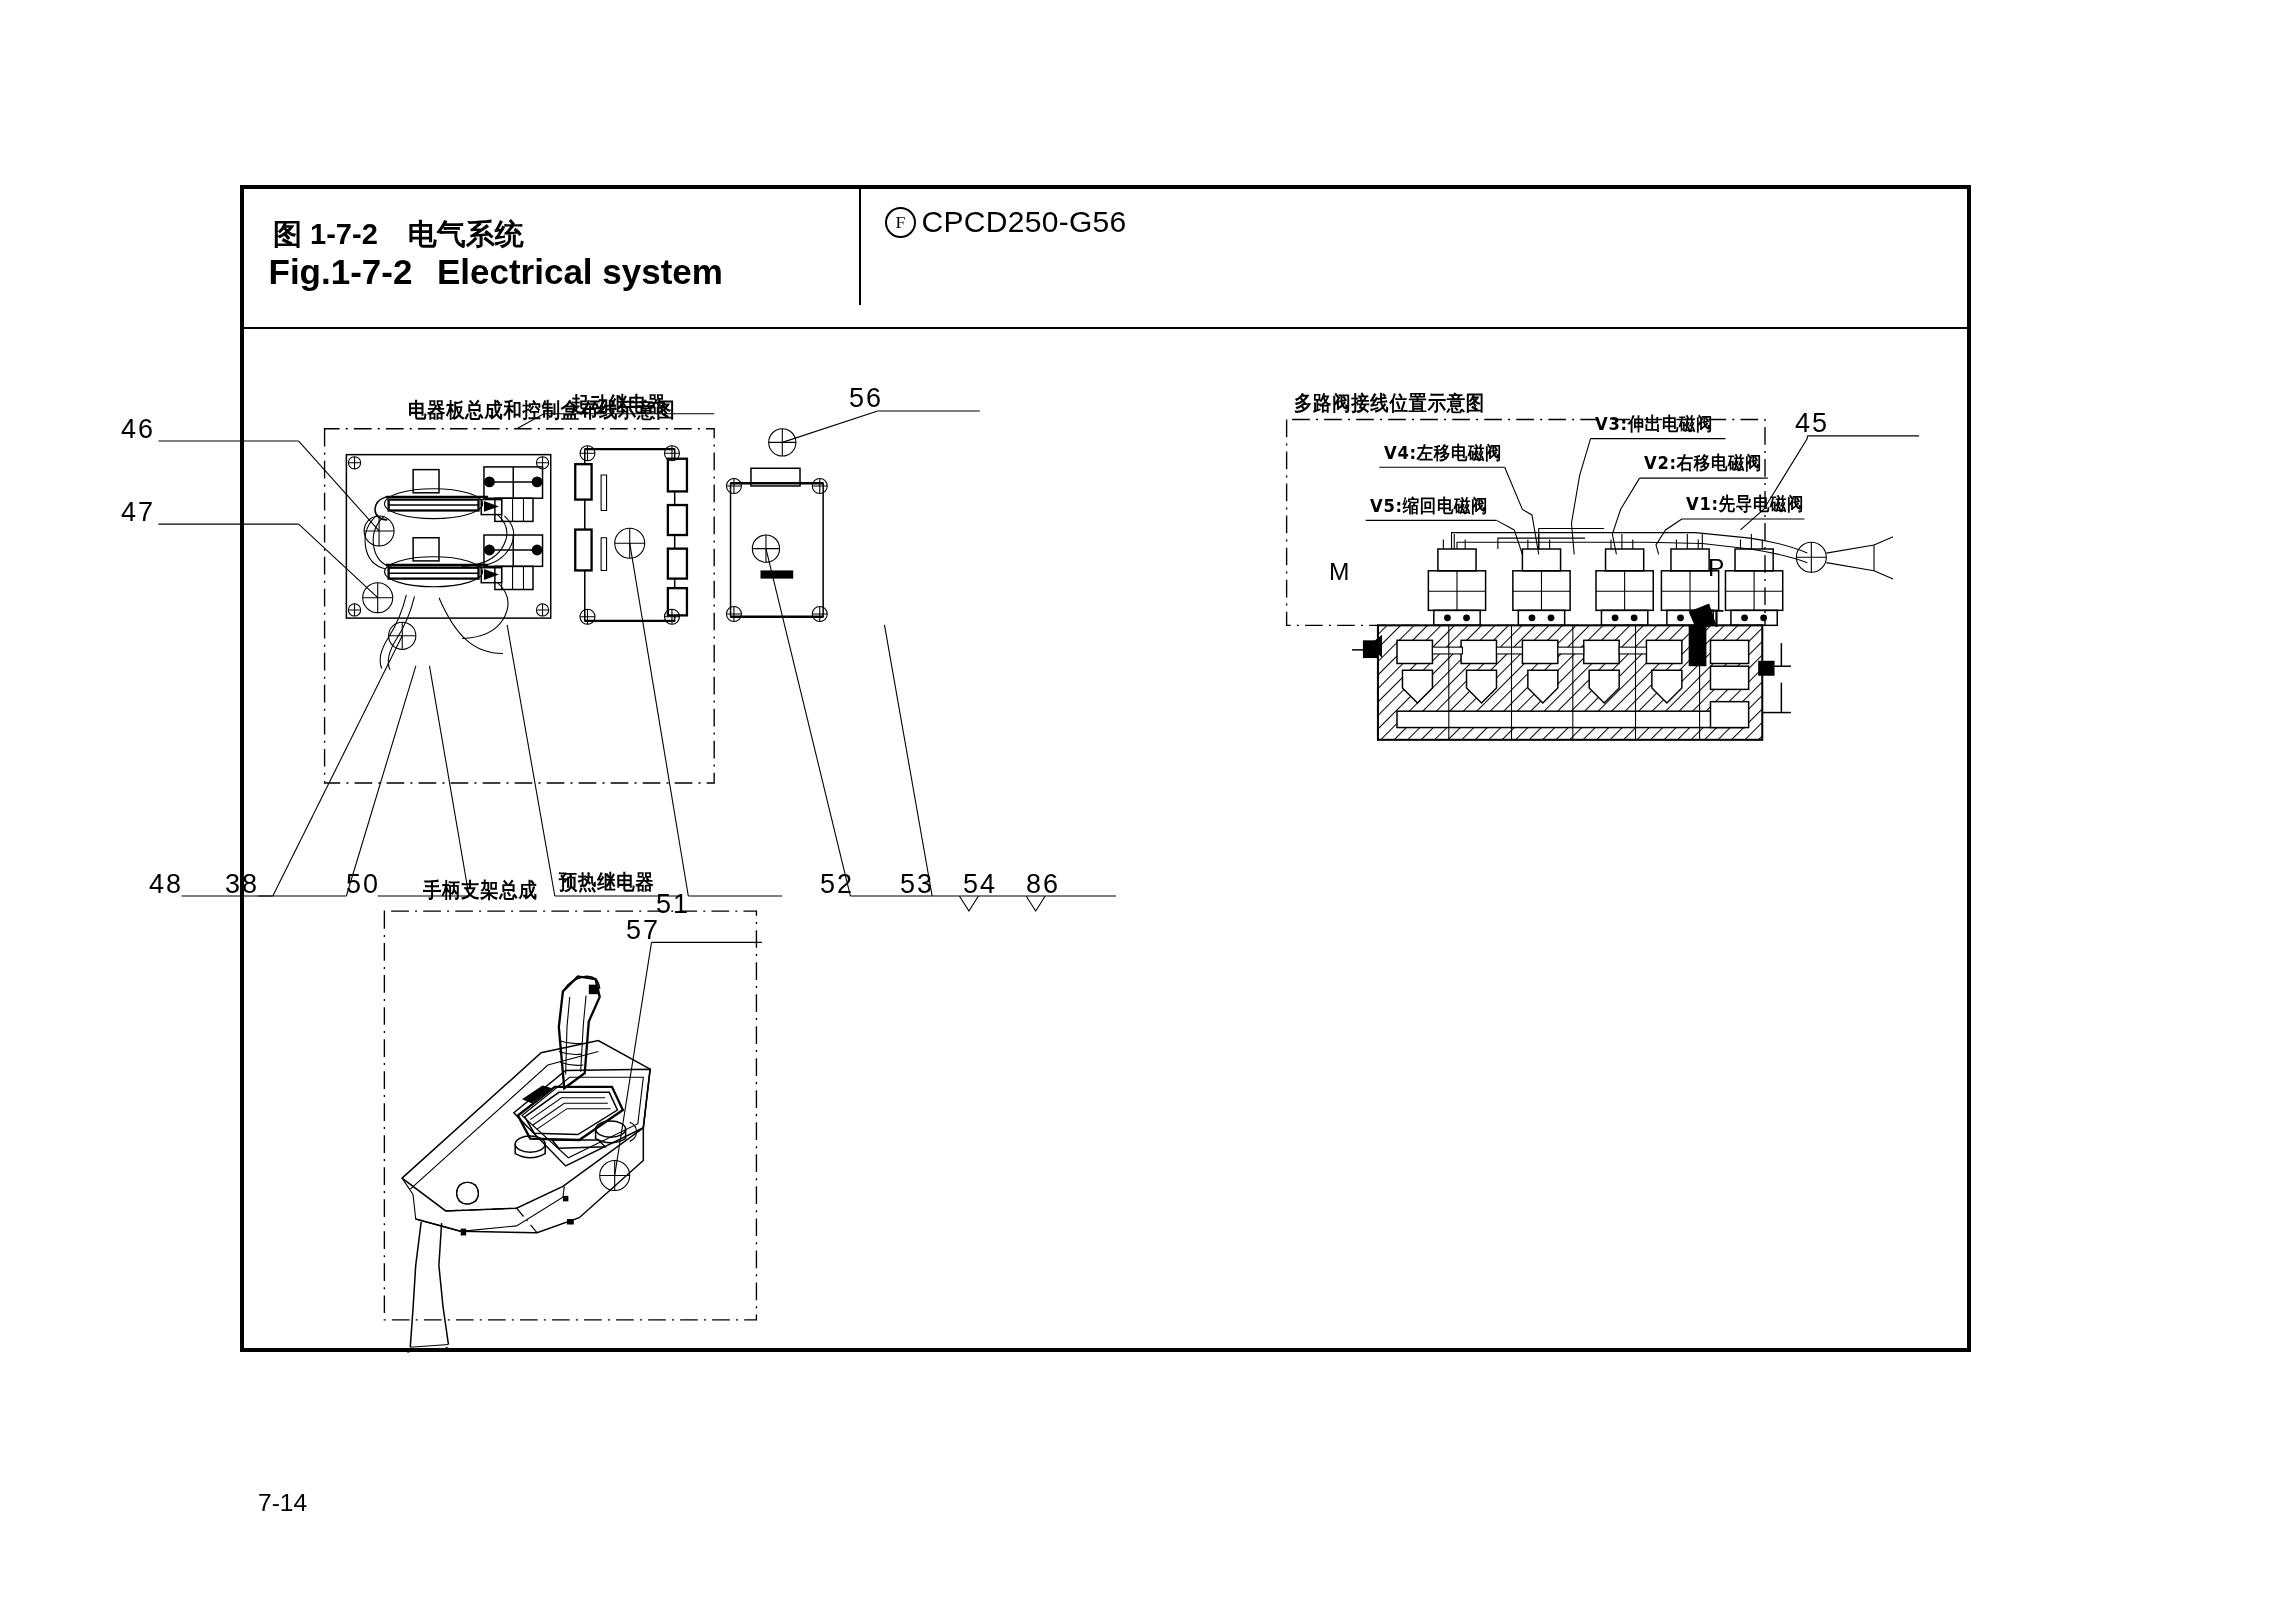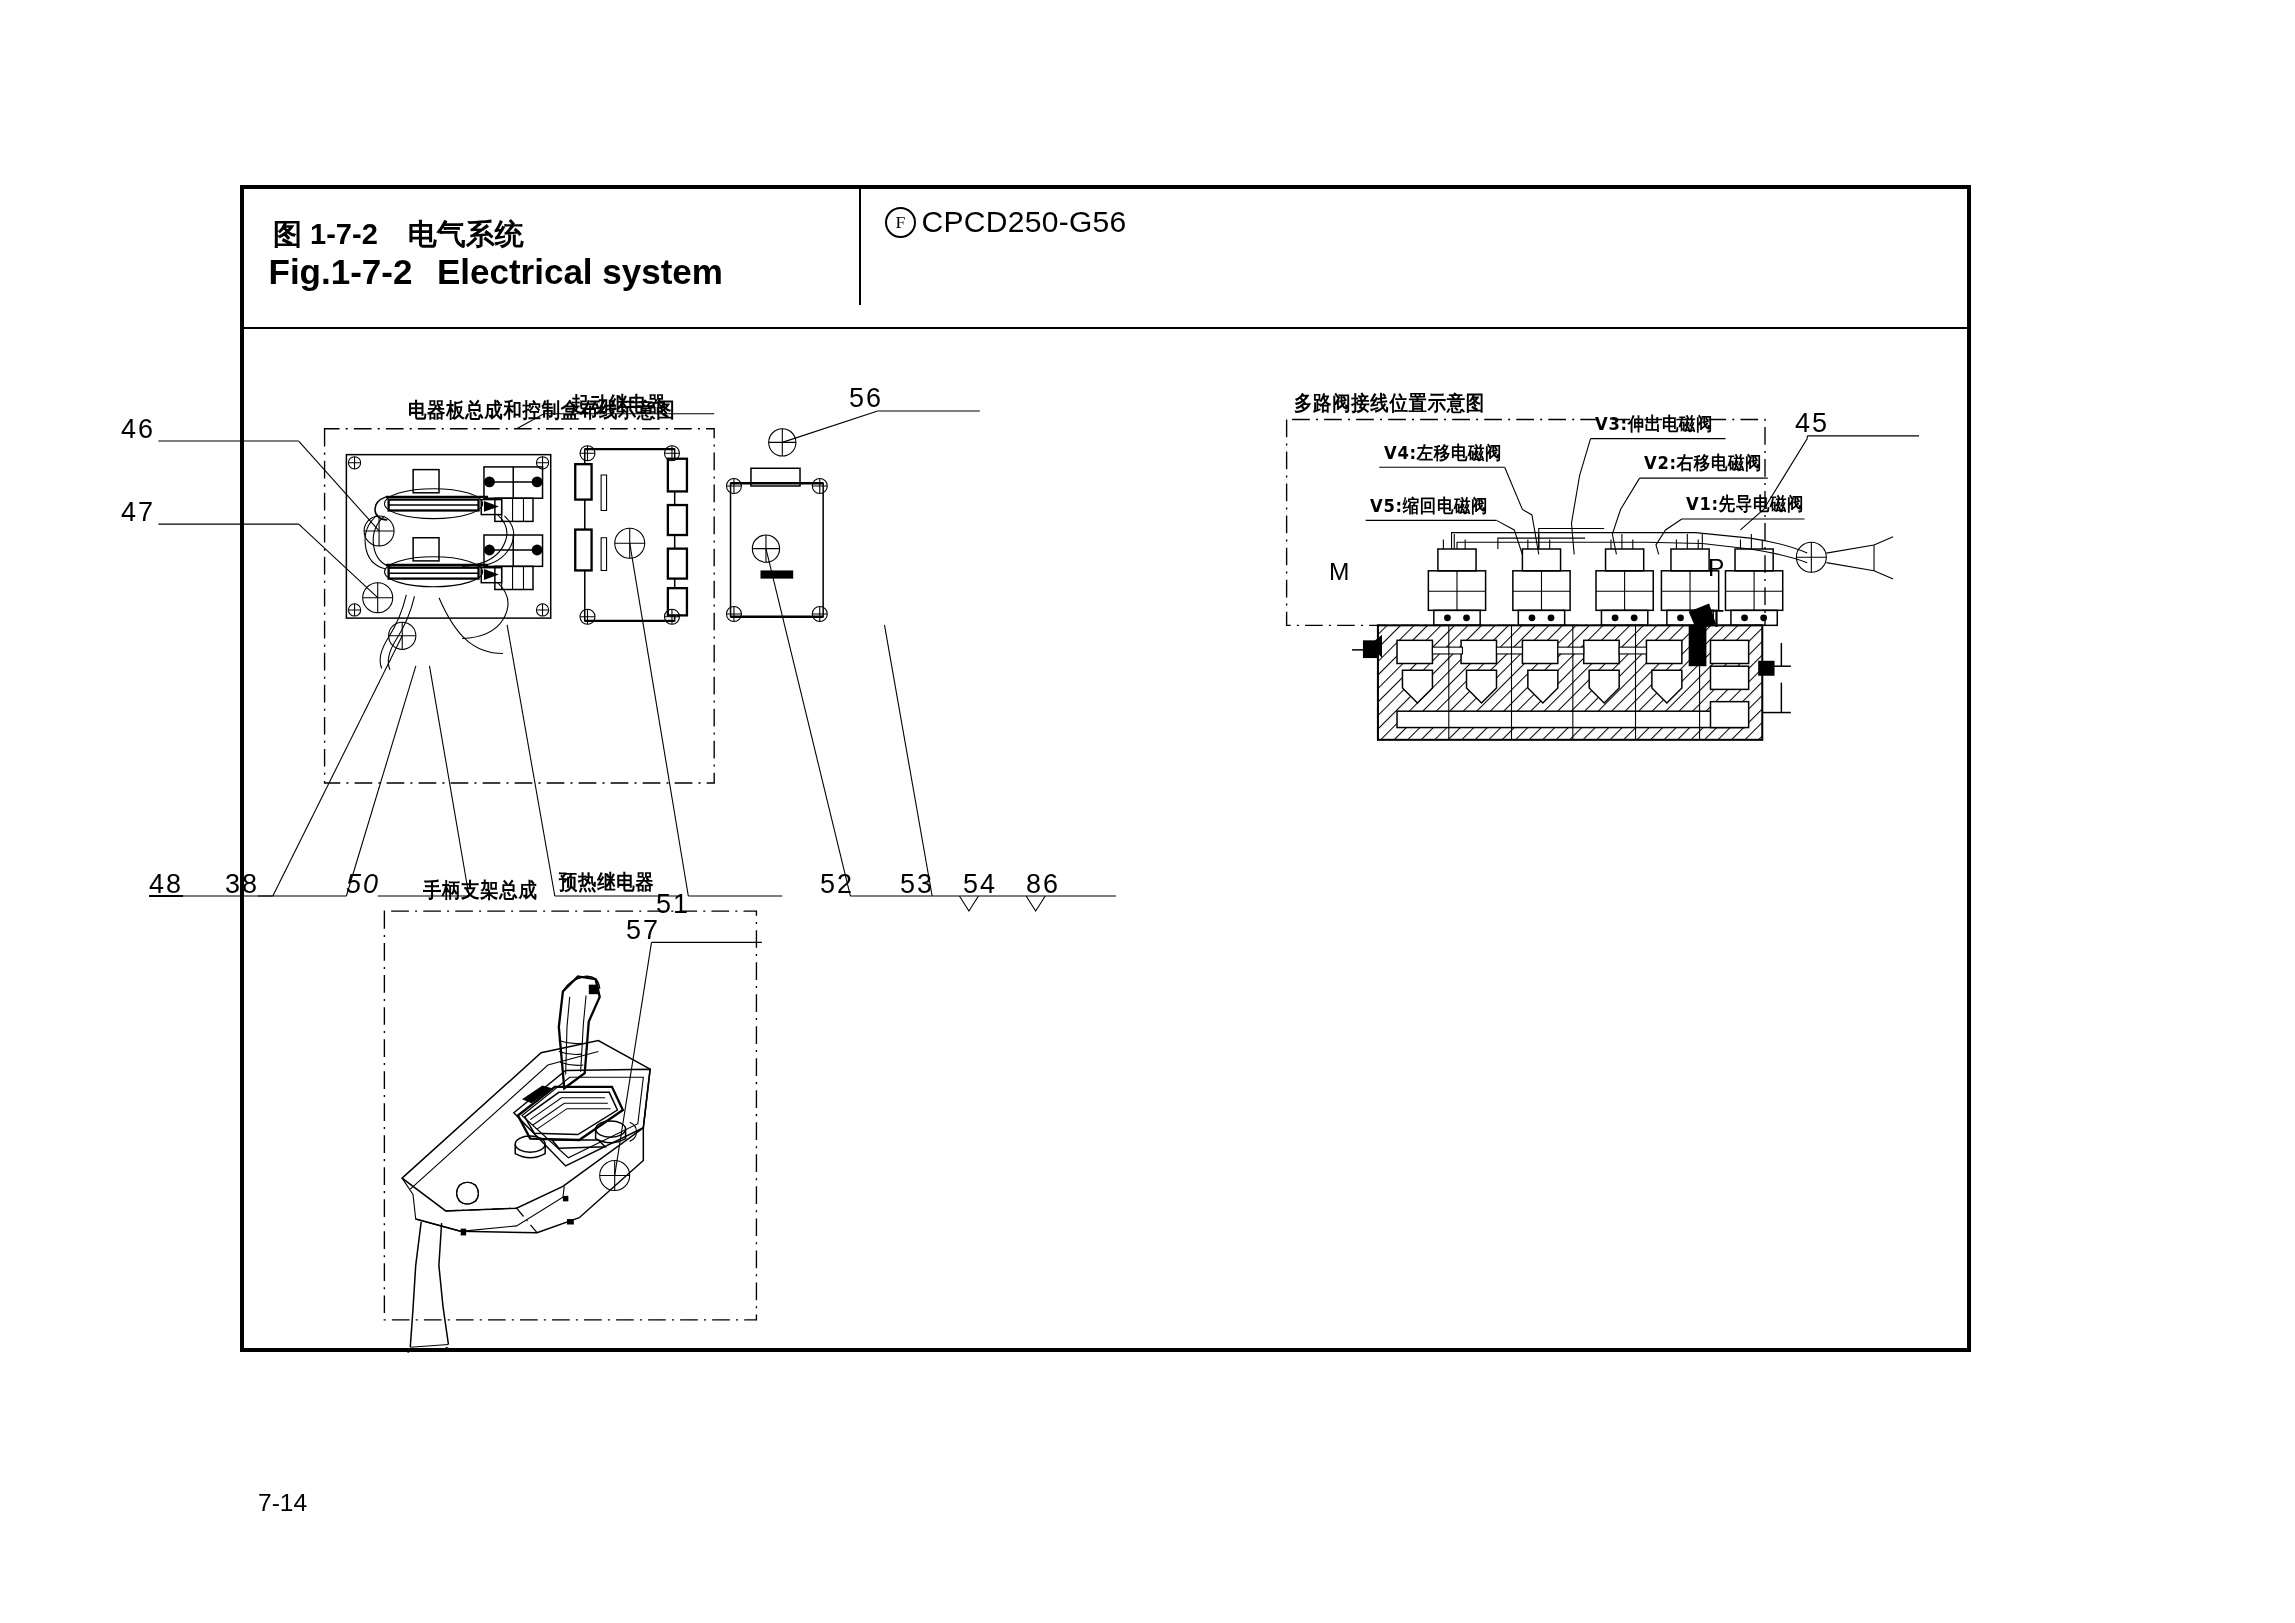--- a/index.html
+++ b/index.html
@@ -71,23 +71,23 @@
   <div>
 
     <div class="cn-label" style="left:164px;top:210px;">电器板总成和控制盒布线示意图</div>
 
     <div class="cn-label" style="left:327px;top:204px;">起动继电器</div>
 
     <div class="cn-label" style="left:315px;top:682px;">预热继电器</div>
 
     <div class="callout" style="left:-123px;top:227px;">46</div>
     <div class="callout" style="left:-123px;top:310px;">47</div>
-    <div class="callout" style="left:-95px;top:682px;text-decoration:underline;">48</div>
+    <div class="callout" style="left:-95px;top:682px;">48</div>
     <div class="callout" style="left:-19px;top:682px;">38</div>
-    <div class="callout" style="left:102px;top:682px;font-style:italic;">50</div>
+    <div class="callout" style="left:102px;top:682px;">50</div>
     <div class="callout" style="left:412px;top:682px;margin-top:20px;">51</div>
     <div class="callout" style="left:576px;top:682px;">52</div>
     <div class="callout" style="left:656px;top:682px;">53</div>
     <div class="callout" style="left:719px;top:682px;">54</div>
     <div class="callout" style="left:782px;top:682px;">86</div>
     <div class="callout" style="left:605px;top:196px;">56</div>
 
     <svg class="draw" width="954" height="722" viewBox="0 0 1400 1060">
 
       <path class="dashdot" d="M118 352 L118 600 L118 872 L690 872 L690 352 Z"></path>

